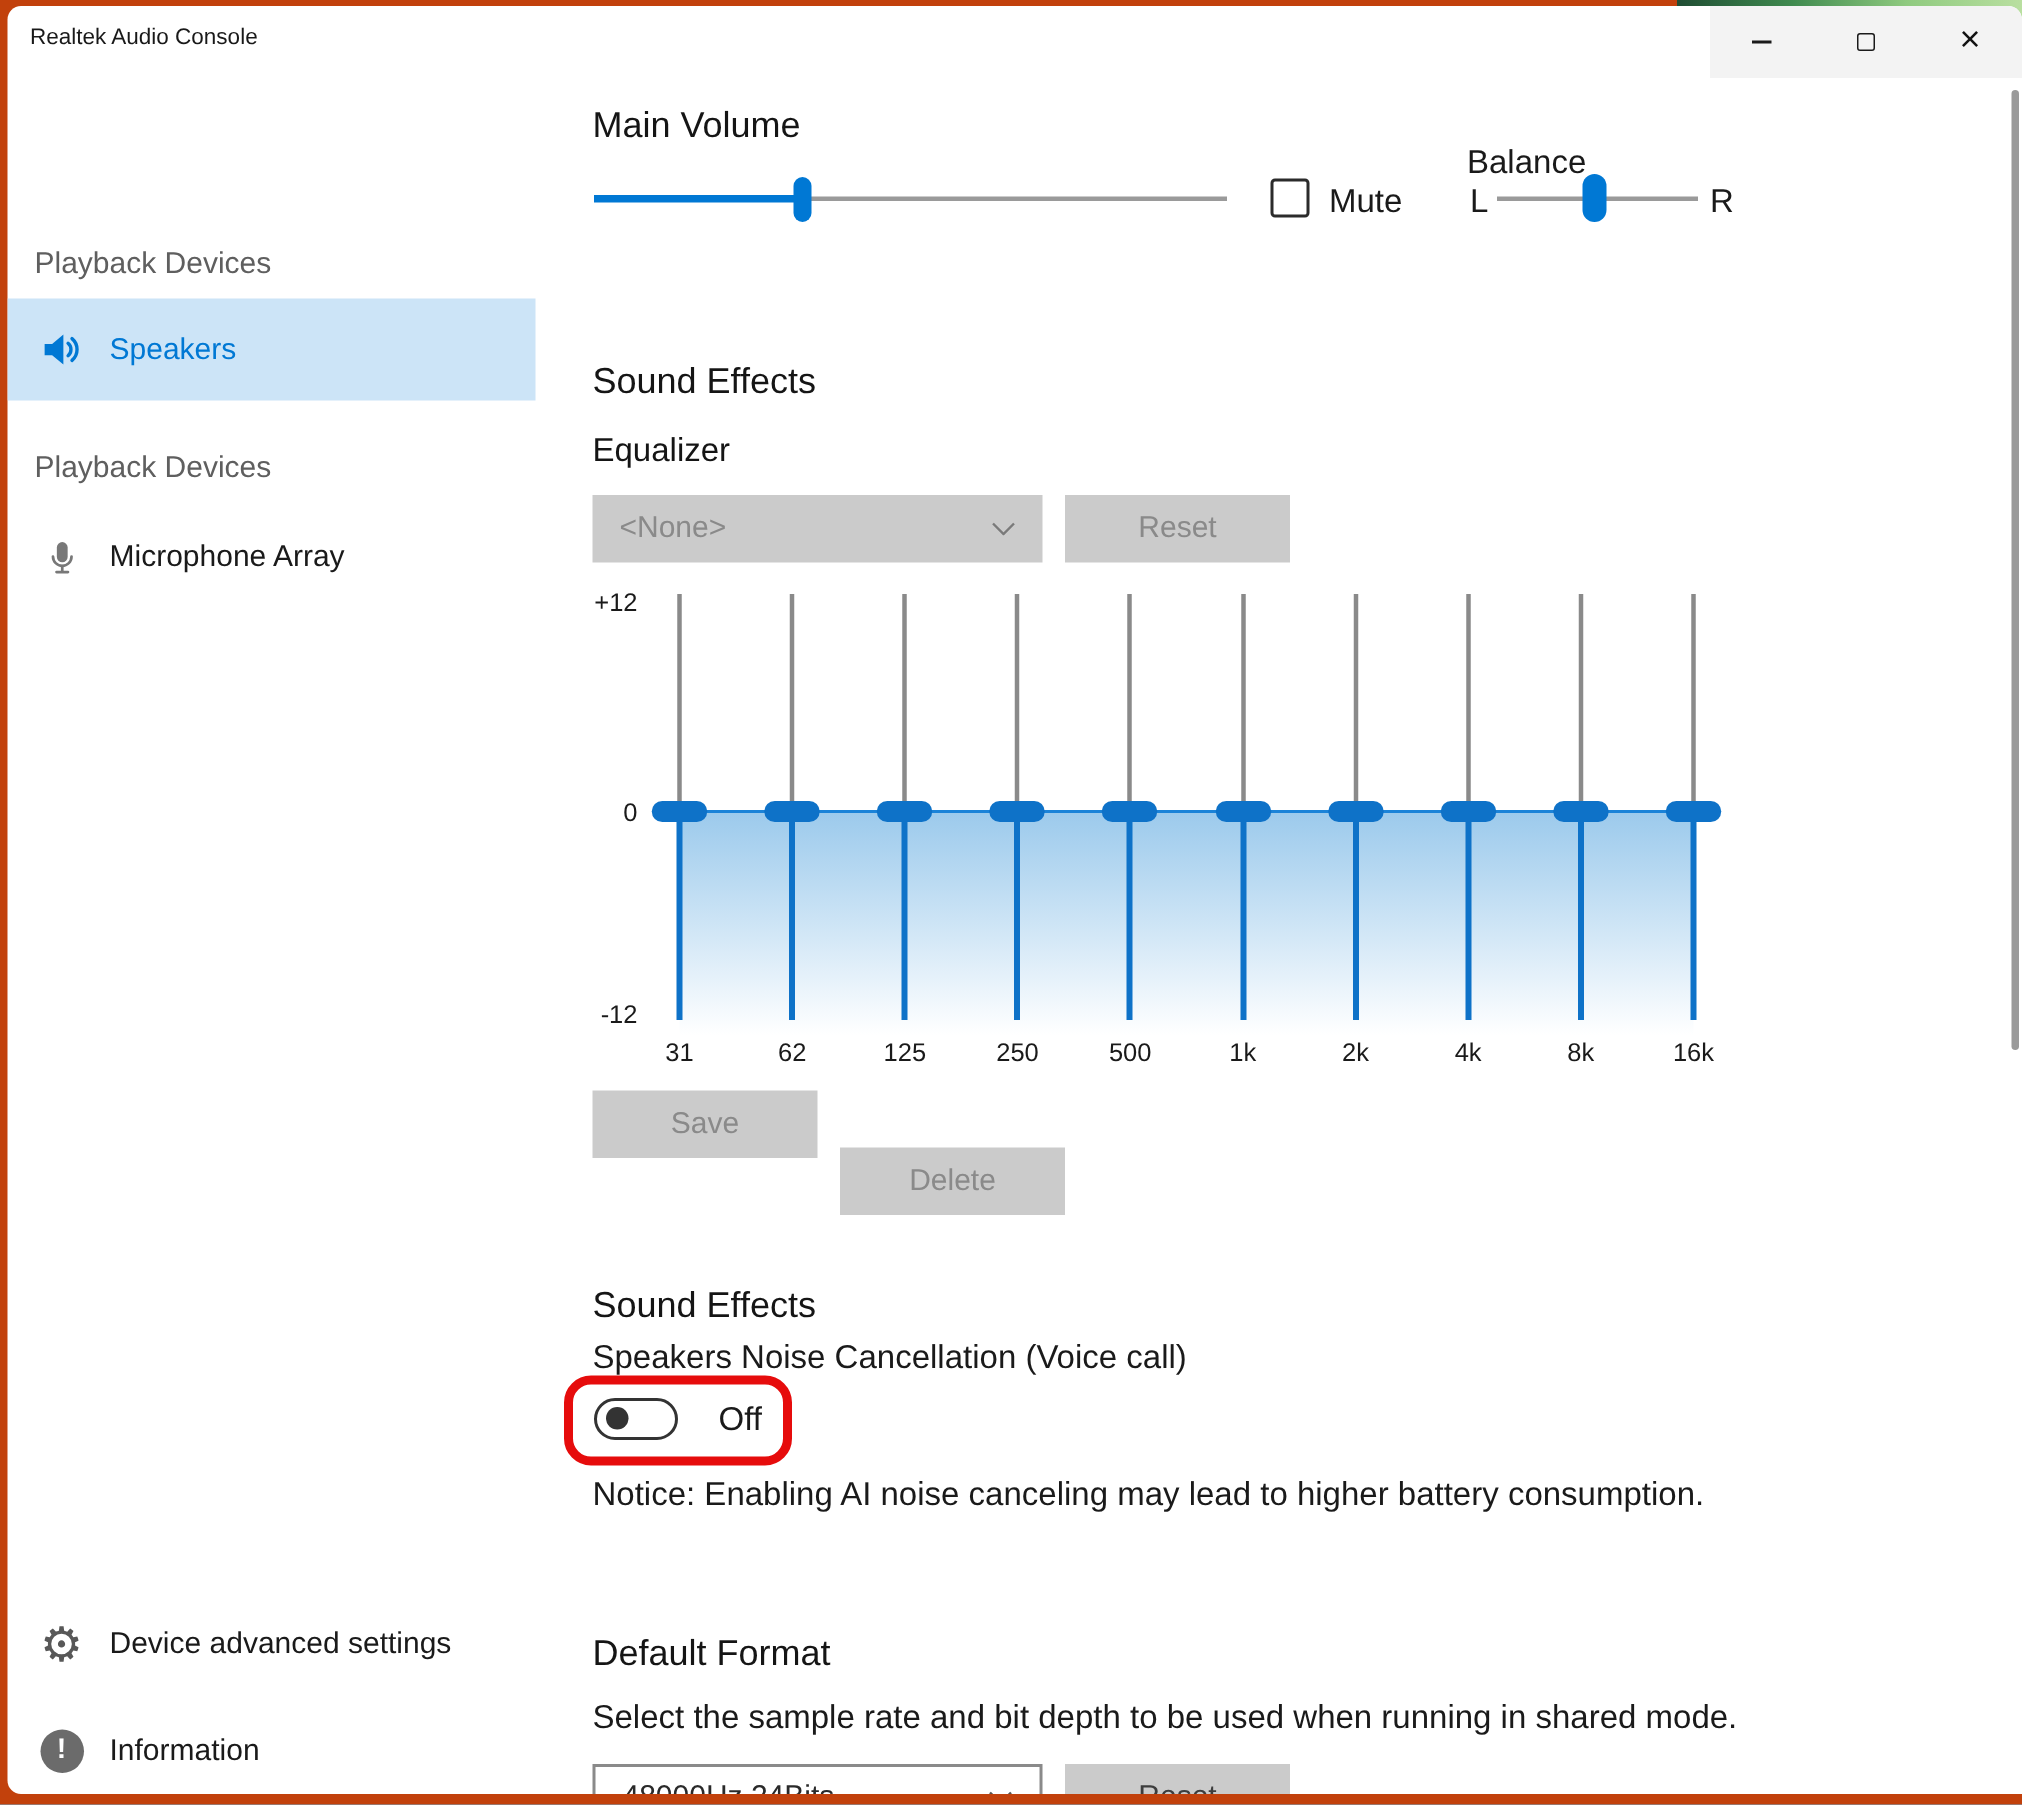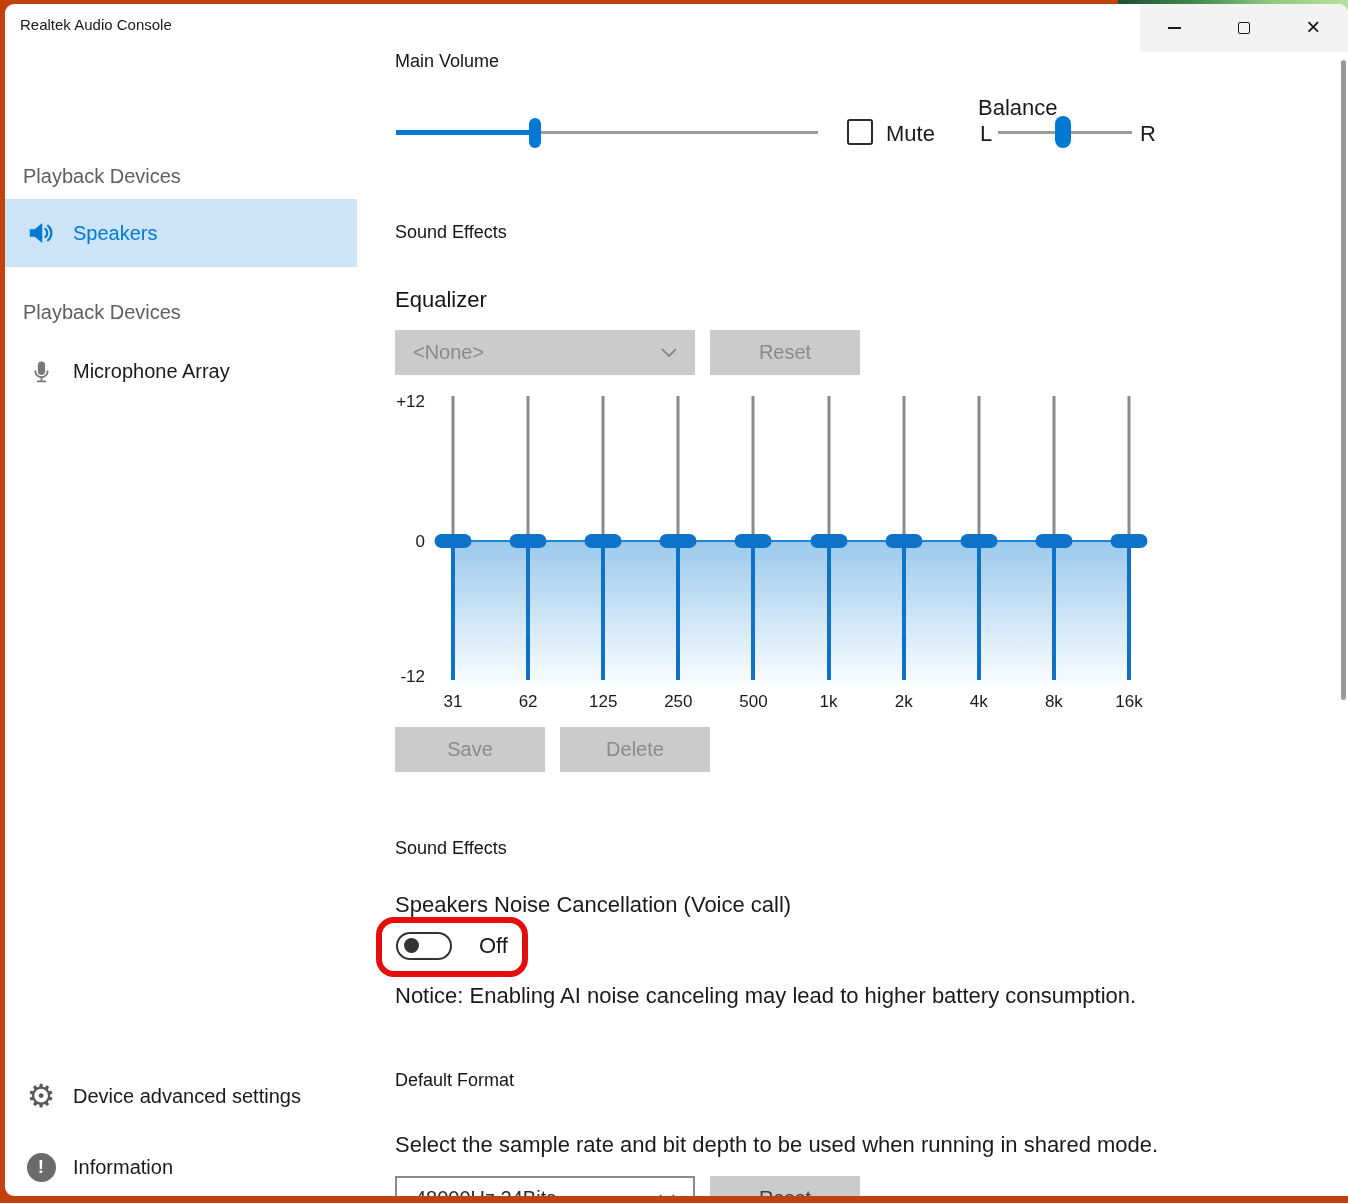--- a/index.html
+++ b/index.html
@@ -24,21 +24,21 @@
   .side-icon { width:32px; margin-left:20px; display:flex; justify-content:center; align-items:center; }
   .side-label { margin-left:16px; font-size:20px; color:#1a1a1a; }
   .section-label { position:absolute; left:18px; font-size:20px; color:#5f5f5f; }
   .selected { background:#cce4f7; }
   .selected .side-label { color:#0078d4; }
   .gear-glyph { font-size:32px; color:#585858; line-height:1; }
   .info-circle { width:29px; height:29px; border-radius:50%; background:#6b6b6b; color:#fff;
     display:flex; align-items:center; justify-content:center; font-size:19px; font-weight:bold; }
 
   
-  .h1 { position:absolute; font-size:18px; color:#151515; }
+  .h1 { position:absolute; font-size:24px; color:#151515;margin-top:19px; }
   .h2 { position:absolute; font-size:22px; color:#151515; }
   .body-txt { position:absolute; font-size:22px; color:#1a1a1a; }
 
   
   .vol-track { position:absolute; left:391px; top:127px; width:422px; height:3px; background:#9a9a9a; }
   .vol-fill  { position:absolute; left:391px; top:126px; width:139px; height:5px; background:#0078d4; }
   .vol-thumb { position:absolute; left:524px; top:114px; width:12px; height:30px; border-radius:6px; background:#0078d4; }
   .checkbox { position:absolute; left:842px; top:115px; width:26px; height:26px;
     border:2.5px solid #2b2b2b; border-radius:3px; background:#fff; }
   .bal-track { position:absolute; left:993px; top:127px; width:134px; height:3px; background:#9a9a9a; }
@@ -235,21 +235,21 @@
         </div>
         <div class="eq-band" style="left: 676px;">
           <div class="eq-track-top"></div>
           <div class="eq-track-bottom"></div>
           <div class="eq-thumb"></div>
           <div class="eq-freq-label">16k</div>
         </div>
       </div>
 
     <div class="btn btn-disabled" style="left:390px; top:723px;">Save</div>
-    <div class="btn btn-disabled" style="left:555px; top:723px;">Delete</div>
+    <div class="btn btn-disabled" style="left:555px; top:761px;">Delete</div>
 
     <div class="h1" style="left:390px; top:834px;">Sound Effects</div>
     <div class="body-txt" style="left:390px; top:888px;">Speakers Noise Cancellation (Voice call)</div>
 
     <div class="red-box"></div>
     <div class="toggle">
       <div class="toggle-knob"></div>
     </div>
     <div class="off-label">Off</div>
 

